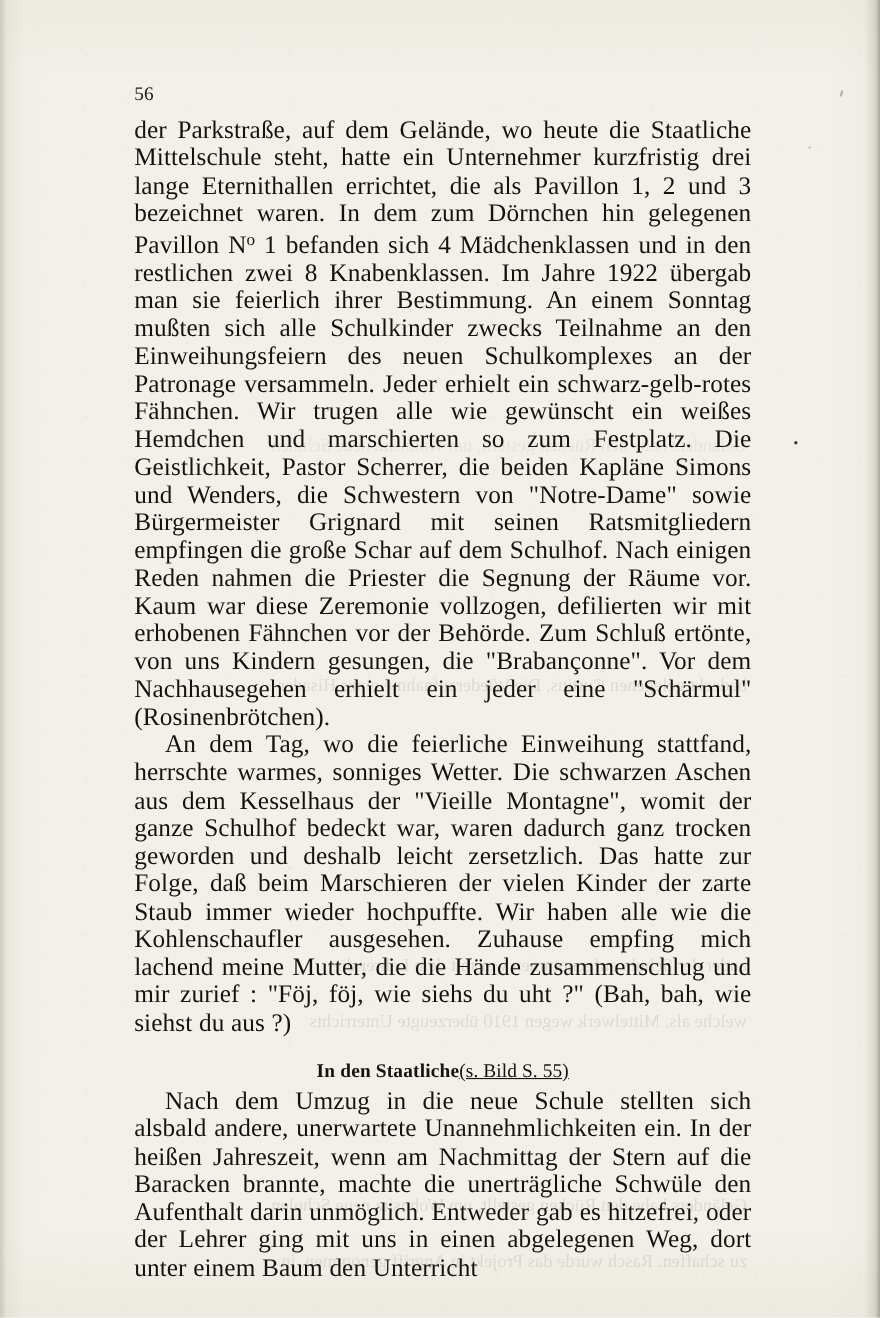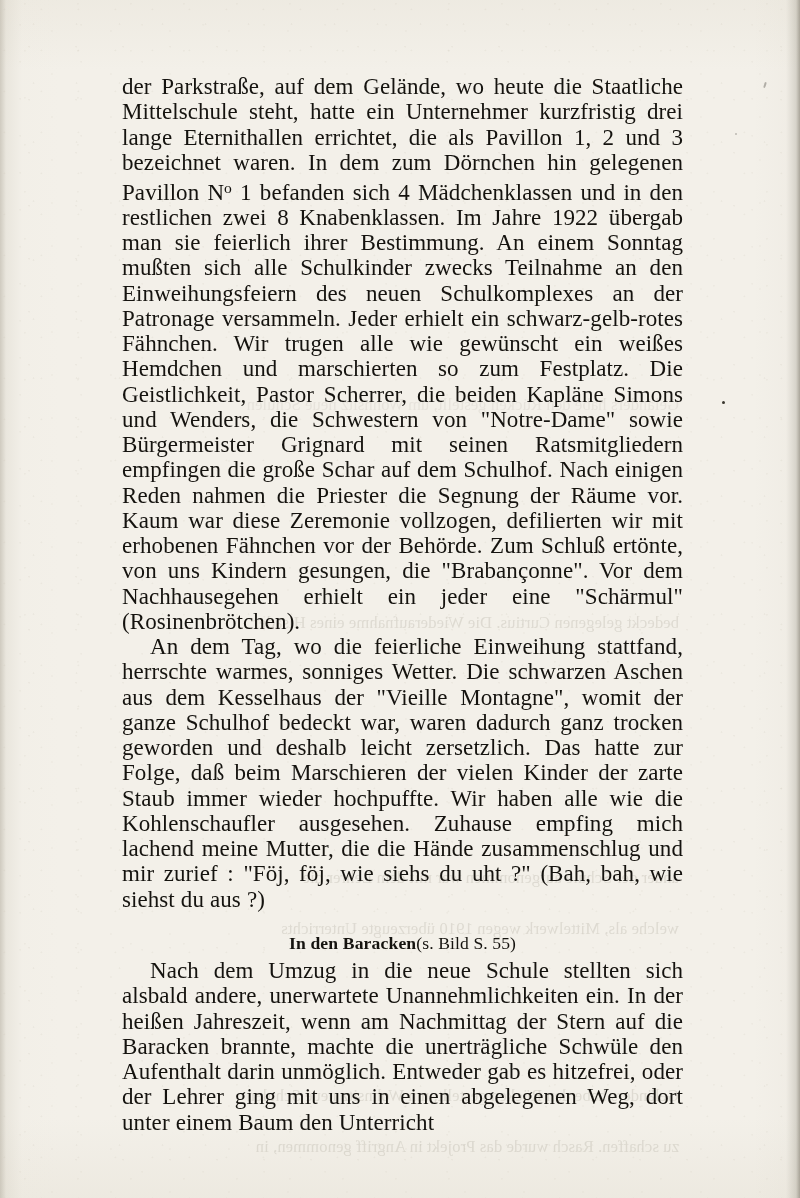--- a/index.html
+++ b/index.html
@@ -135,20 +135,21 @@
     line-height: 25.25px;
     color: #15130f;
   }
   .heading-line .h-title {
     font-weight: bold;
     letter-spacing: 0.15px;
   }
   .heading-line .h-note {
     font-weight: normal;
     letter-spacing: 0.1px;
+    text-decoration: underline;
   }
 
   .gap-before { margin-top: 15px; font-family: Liberation Serif, serif; }
 </style>
 </head>
 <body>
 
 <div class="page">
 
   <div class="grain"></div>
@@ -167,25 +168,26 @@
     <span>Geländers habe den Rücken gestellt, um Wohnsitz neue Schulen</span><br>
     <span>zu schaffen. Rasch wurde das Projekt in Angriff genommen, in</span>
   </div>
 
   <div class="speck" style="left:722px; top:401px; width:3px; height:3px;"></div>
   <div class="speck" style="left:764px; top:82px; width:2px; height:6px; border-radius:40%; opacity:0.35; transform:rotate(20deg);"></div>
   <div class="speck" style="left:735px; top:133px; width:2px; height:2px; opacity:0.30;"></div>
 
   <div class="textblock">
 
+    <div class="folio">56</div>
 
     <p class="para"><span>der Parkstraße, auf dem Gelände, wo heute die Staatliche Mittelschule steht, hatte ein Unternehmer kurzfristig drei lange Eternithallen errichtet, die als Pavillon 1, 2 und 3 bezeichnet waren. In dem zum Dörnchen hin gelegenen Pavillon N</span><span class="ord">o</span><span> 1 befanden sich 4 Mädchenklassen und in den restlichen zwei 8 Knabenklassen. Im Jahre 1922 übergab man sie feierlich ihrer Bestimmung. An einem Sonntag mußten sich alle Schulkinder zwecks Teilnahme an den Einweihungsfeiern des neuen Schulkomplexes an der Patronage versammeln. Jeder erhielt ein schwarz-gelb-rotes Fähnchen. Wir trugen alle wie gewünscht ein weißes Hemdchen und marschierten so zum Festplatz. Die Geistlichkeit, Pastor Scherrer, die beiden Kapläne Simons und Wenders, die Schwestern von "Notre-Dame" sowie Bürgermeister Grignard mit seinen Ratsmitgliedern empfingen die große Schar auf dem Schulhof. Nach einigen Reden nahmen die Priester die Segnung der Räume vor. Kaum war diese Zeremonie vollzogen, defilierten wir mit erhobenen Fähnchen vor der Behörde. Zum Schluß ertönte, von uns Kindern gesungen, die "Brabançonne". Vor dem Nachhausegehen erhielt ein jeder eine "Schärmul" (Rosinenbrötchen).</span></p>
 
     <p class="para gap-before"><span class="indent"></span><span>An dem Tag, wo die feierliche Einweihung stattfand, herrschte warmes, sonniges Wetter. Die schwarzen Aschen aus dem Kesselhaus der "Vieille Montagne", womit der ganze Schulhof bedeckt war, waren dadurch ganz trocken geworden und deshalb leicht zersetzlich. Das hatte zur Folge, daß beim Marschieren der vielen Kinder der zarte Staub immer wieder hochpuffte. Wir haben alle wie die Kohlenschaufler ausgesehen. Zuhause empfing mich lachend meine Mutter, die die Hände zusammenschlug und mir zurief : "Föj, föj, wie siehs du uht ?" (Bah, bah, wie siehst du aus ?)</span></p>
 
     <div class="heading-line">
-      <span class="h-title">In den Baracken</span><span class="h-note">(s. Bild S. 55)</span>
+      <span class="h-title">In den Staatliche</span><span class="h-note">(s. Bild S. 55)</span>
     </div>
 
     <p class="para"><span class="indent"></span><span>Nach dem Umzug in die neue Schule stellten sich alsbald andere, unerwartete Unannehmlichkeiten ein. In der heißen Jahreszeit, wenn am Nachmittag der Stern auf die Baracken brannte, machte die unerträgliche Schwüle den Aufenthalt darin unmöglich. Entweder gab es hitzefrei, oder der Lehrer ging mit uns in einen abgelegenen Weg, dort unter einem Baum den Unterricht</span></p>
 
   </div>
 </div>
 
 </body></html>

